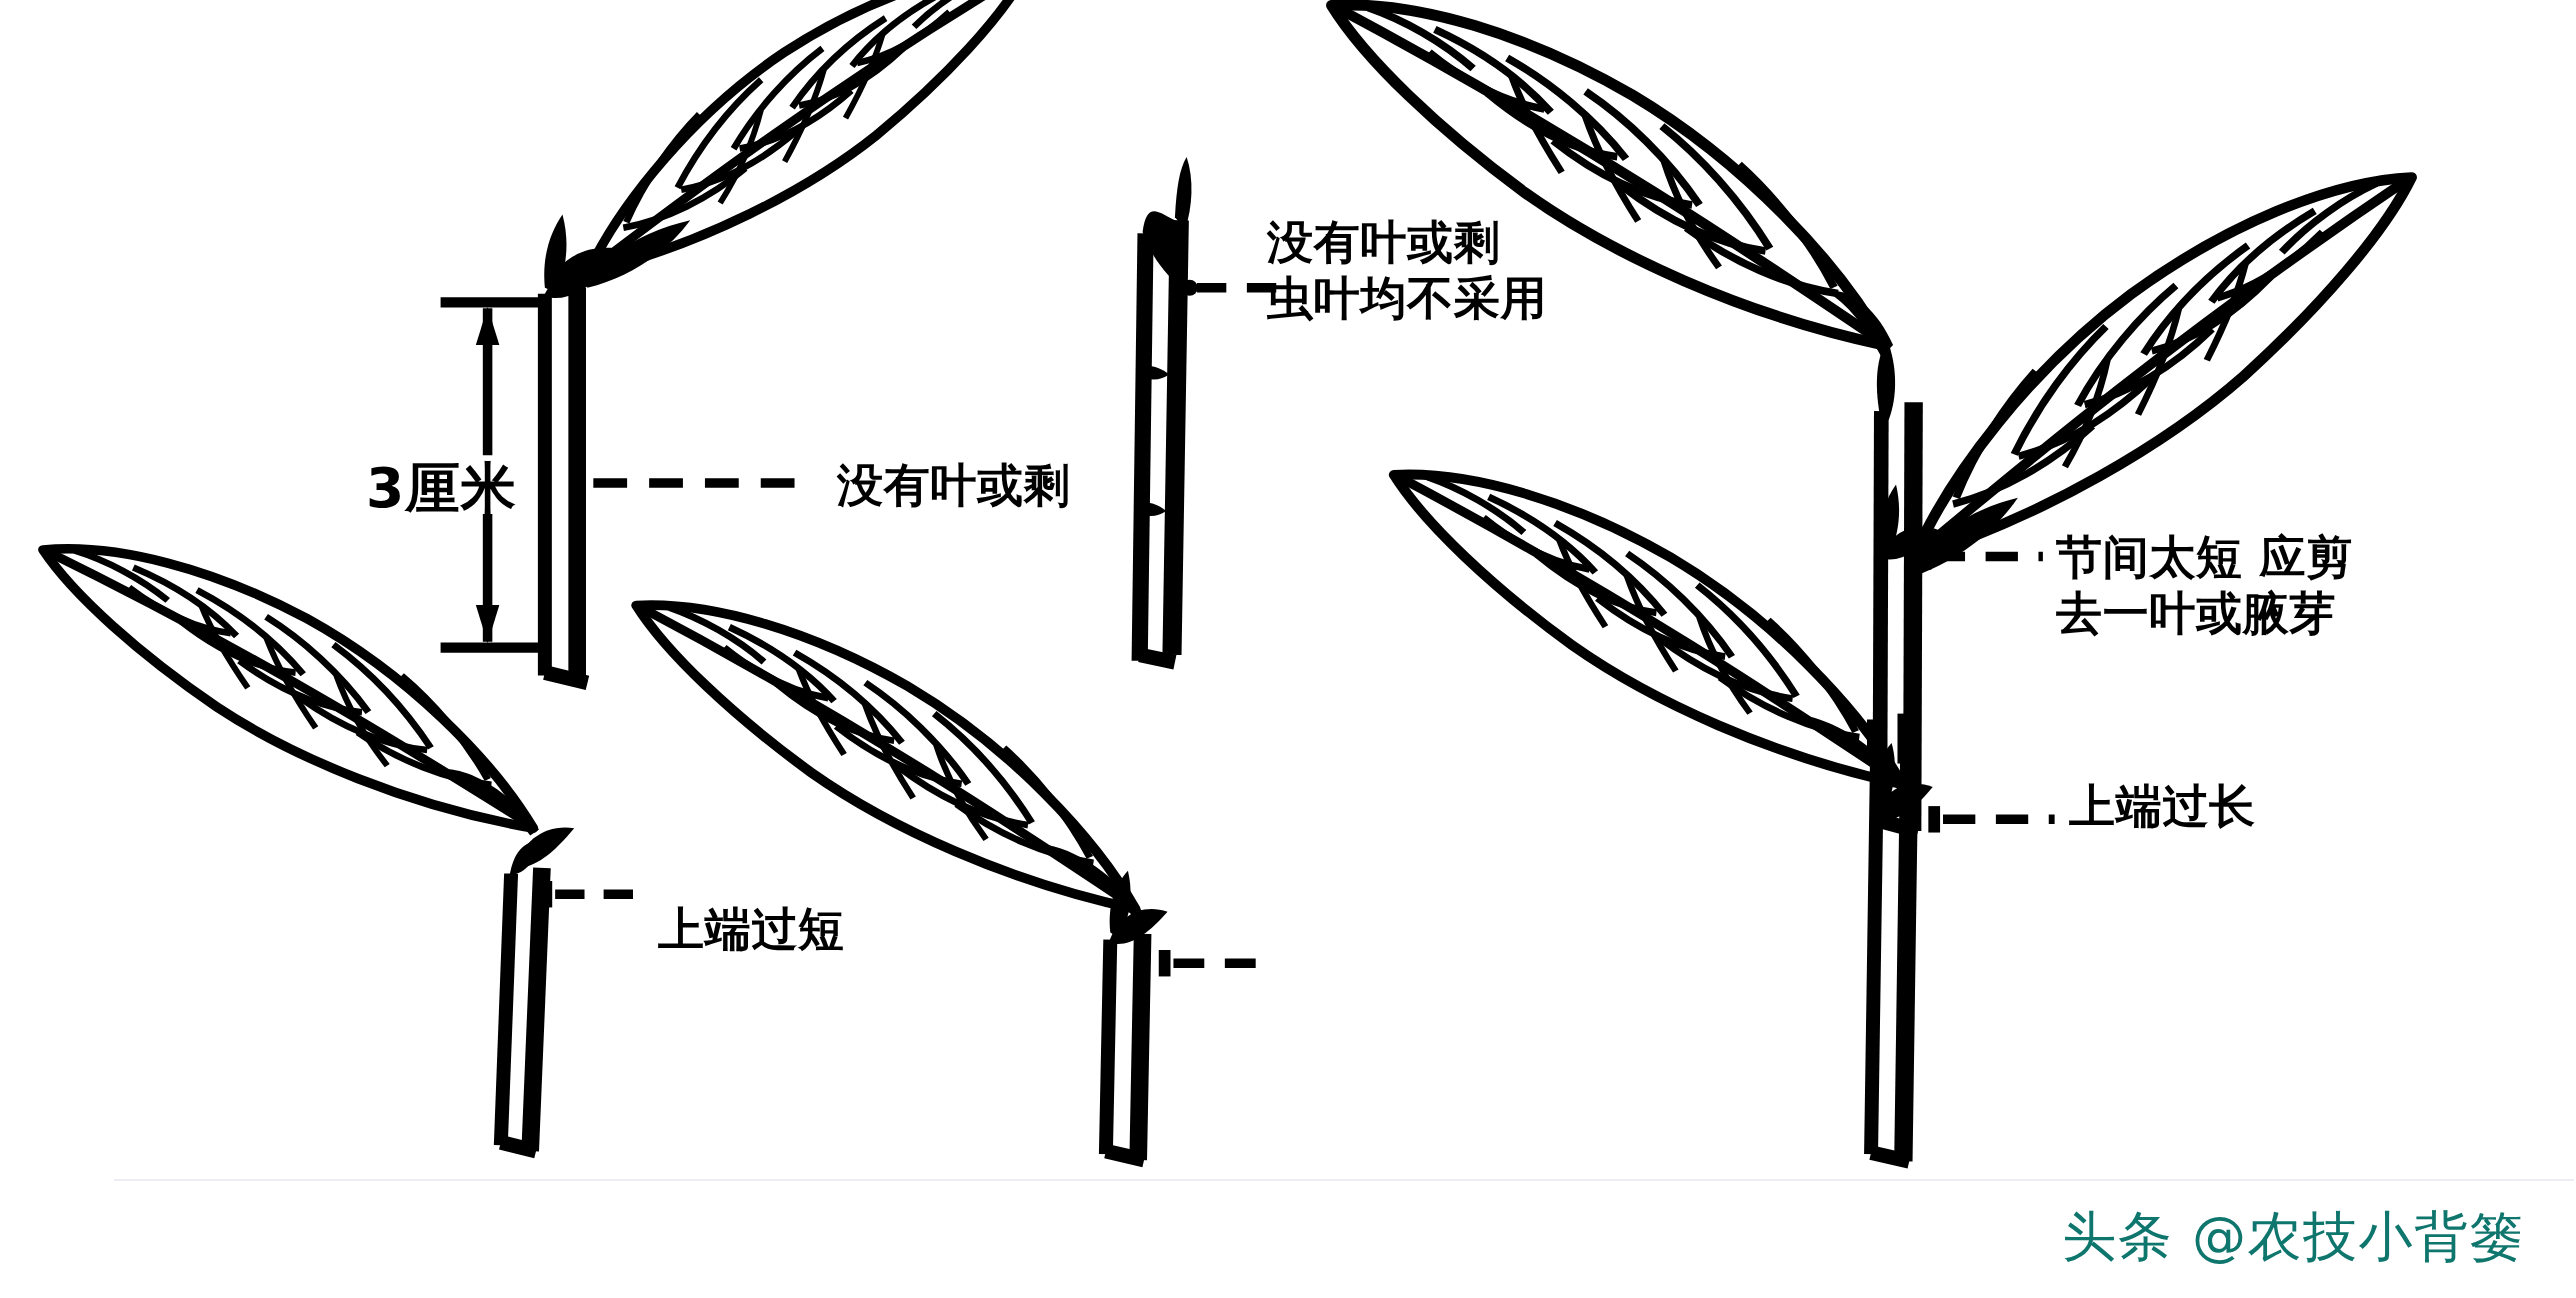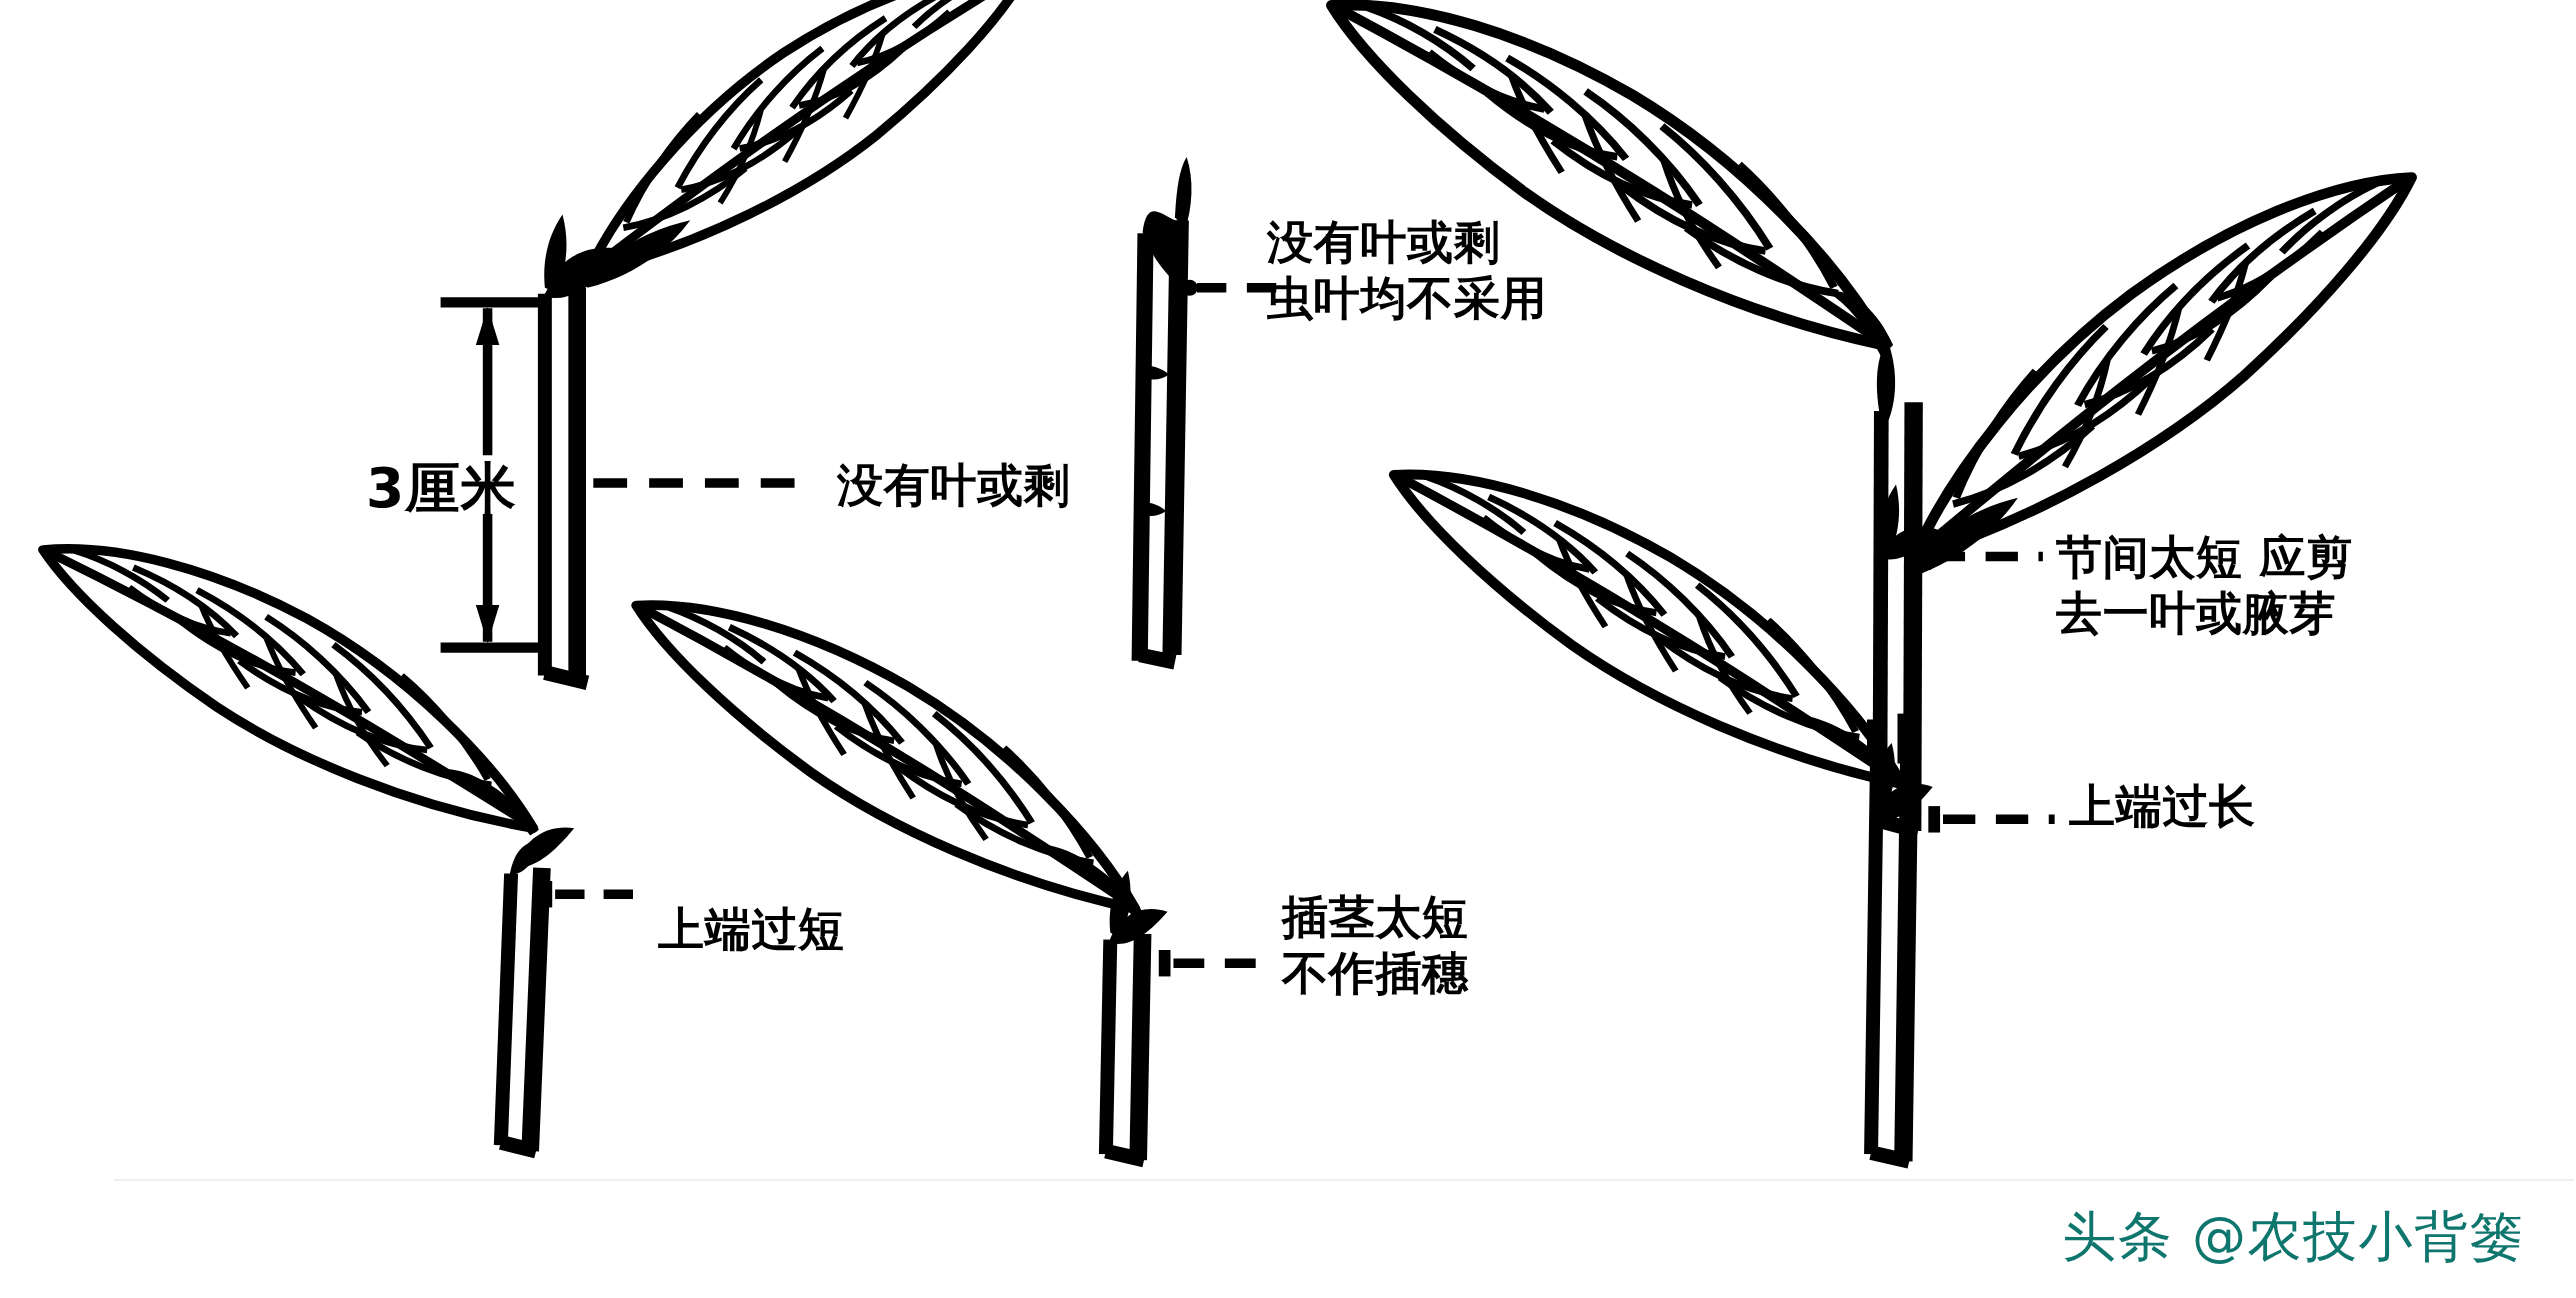--- a/index.html
+++ b/index.html
@@ -239,21 +239,19 @@
   <div class="label big" style="left:837px; top:457px;">没有叶或剩</div>
 
   <div class="label big" style="left:1267px; top:214px;">没有叶或剩
 虫叶均不采用</div>
 
   <div class="label big" style="left:2056px; top:529px;">节间太短 应剪
 去一叶或腋芽</div>
 
   <div class="label big" style="left:658px; top:901px;">上端过短</div>
 
-  <div class="label big" style="left:1282px; top:889px;">插茎太短
-不作插穗</div>
 
   <div class="label big" style="left:2069px; top:778px;">上端过长</div>
 
   <div class="watermark">头条 @农技小背篓</div>
 
 </div>
 
 
 </body></html>

